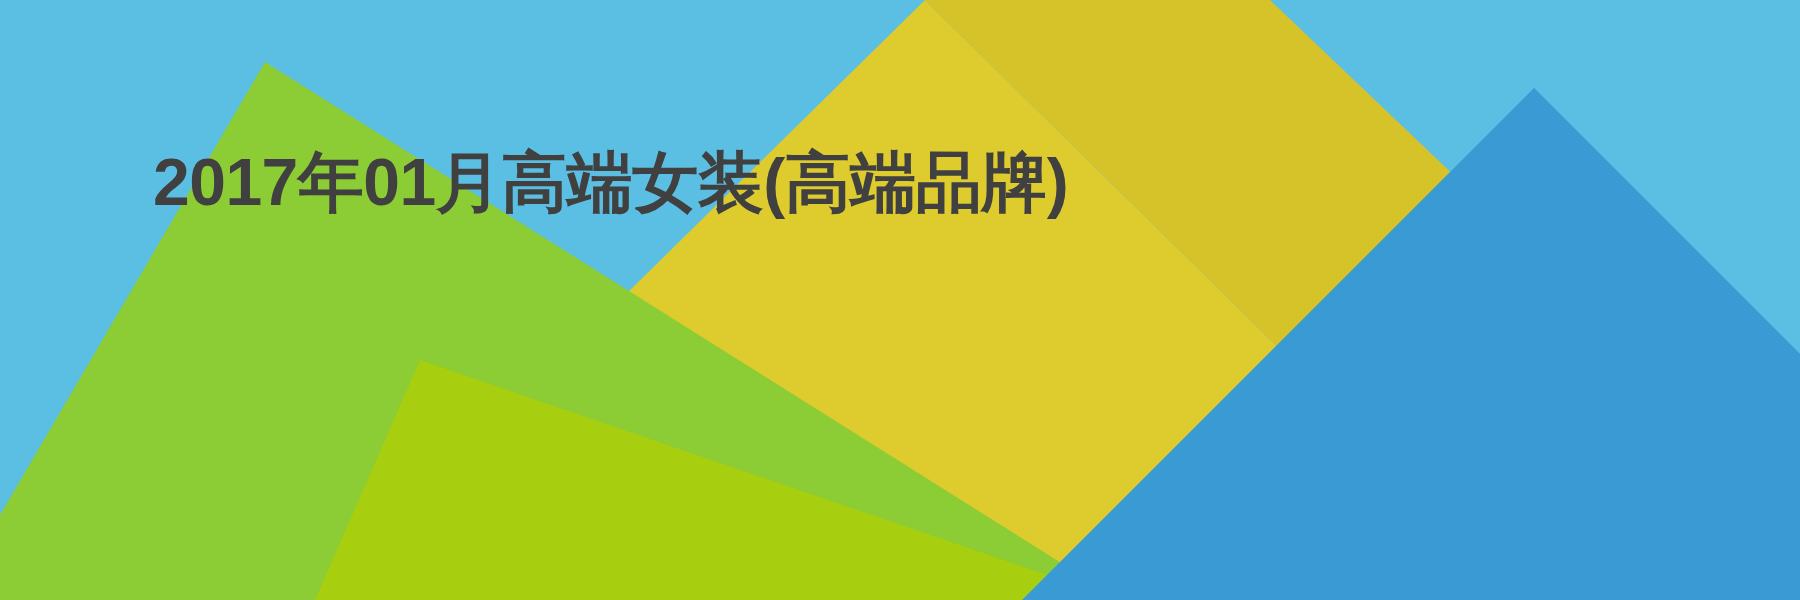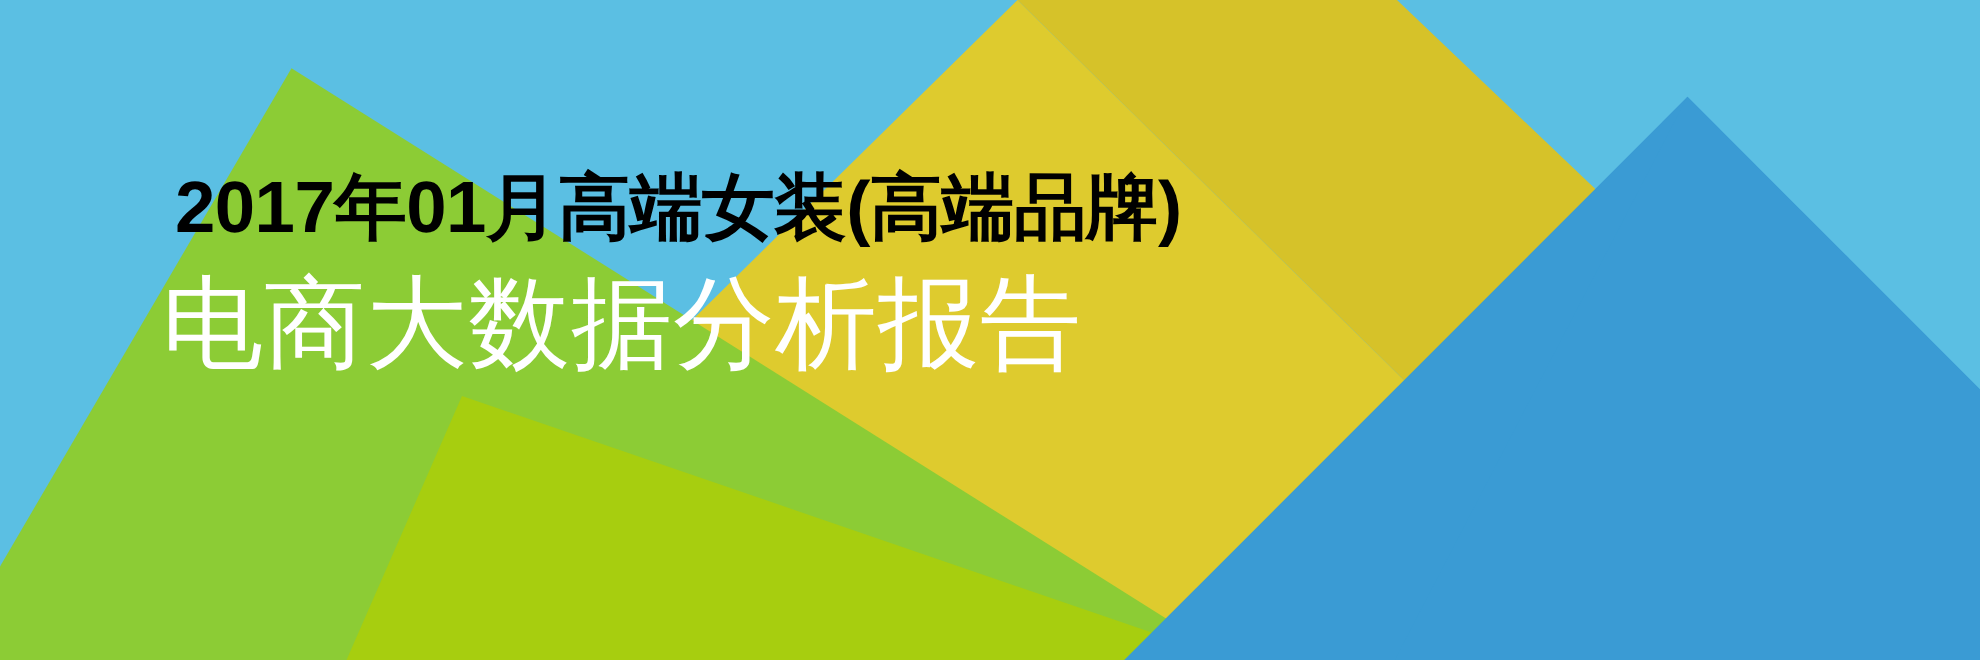--- a/index.html
+++ b/index.html
@@ -31,24 +31,24 @@
     top: 134px;
     z-index: 5;
     pointer-events: none;
     user-select: none;
   }
   .title-line-1 {
     font-family: "Liberation Sans", "DejaVu Sans", sans-serif;
     font-weight: 700;
     font-size: 66px;
     line-height: 84px;
-    color: #000000;
+    color: #404040;
     white-space: nowrap;
     letter-spacing: -0.5px;
-    margin: 12px;
+    margin: 6px;
   }
   .title-line-2 {
     font-family: "Liberation Sans", "DejaVu Sans", sans-serif;
     font-weight: 400;
     font-size: 92px;
     line-height: 112px;
     color: #FFFFFF;
     white-space: nowrap;
     letter-spacing: 1px;
     margin: 0;
@@ -73,16 +73,15 @@
     <polygon points="420,360 1120,600 315,600" fill="#A7CE0F"></polygon>
 
     <polygon points="1534,88 1800,354 1800,600 1022,600" fill="#3A9BD4"></polygon>
 
     <polygon points="1534,88 1800,354 1800,600 1268,600" fill="#3A9BD4"></polygon>
 
   </svg>
 
   <div class="title-block">
     <div class="title-line-1">2017年01月高端女装(高端品牌)</div>
-    <div class="title-line-2">电商大数据分析报告</div>
   </div>
 
 </div>
 
 </body></html>

